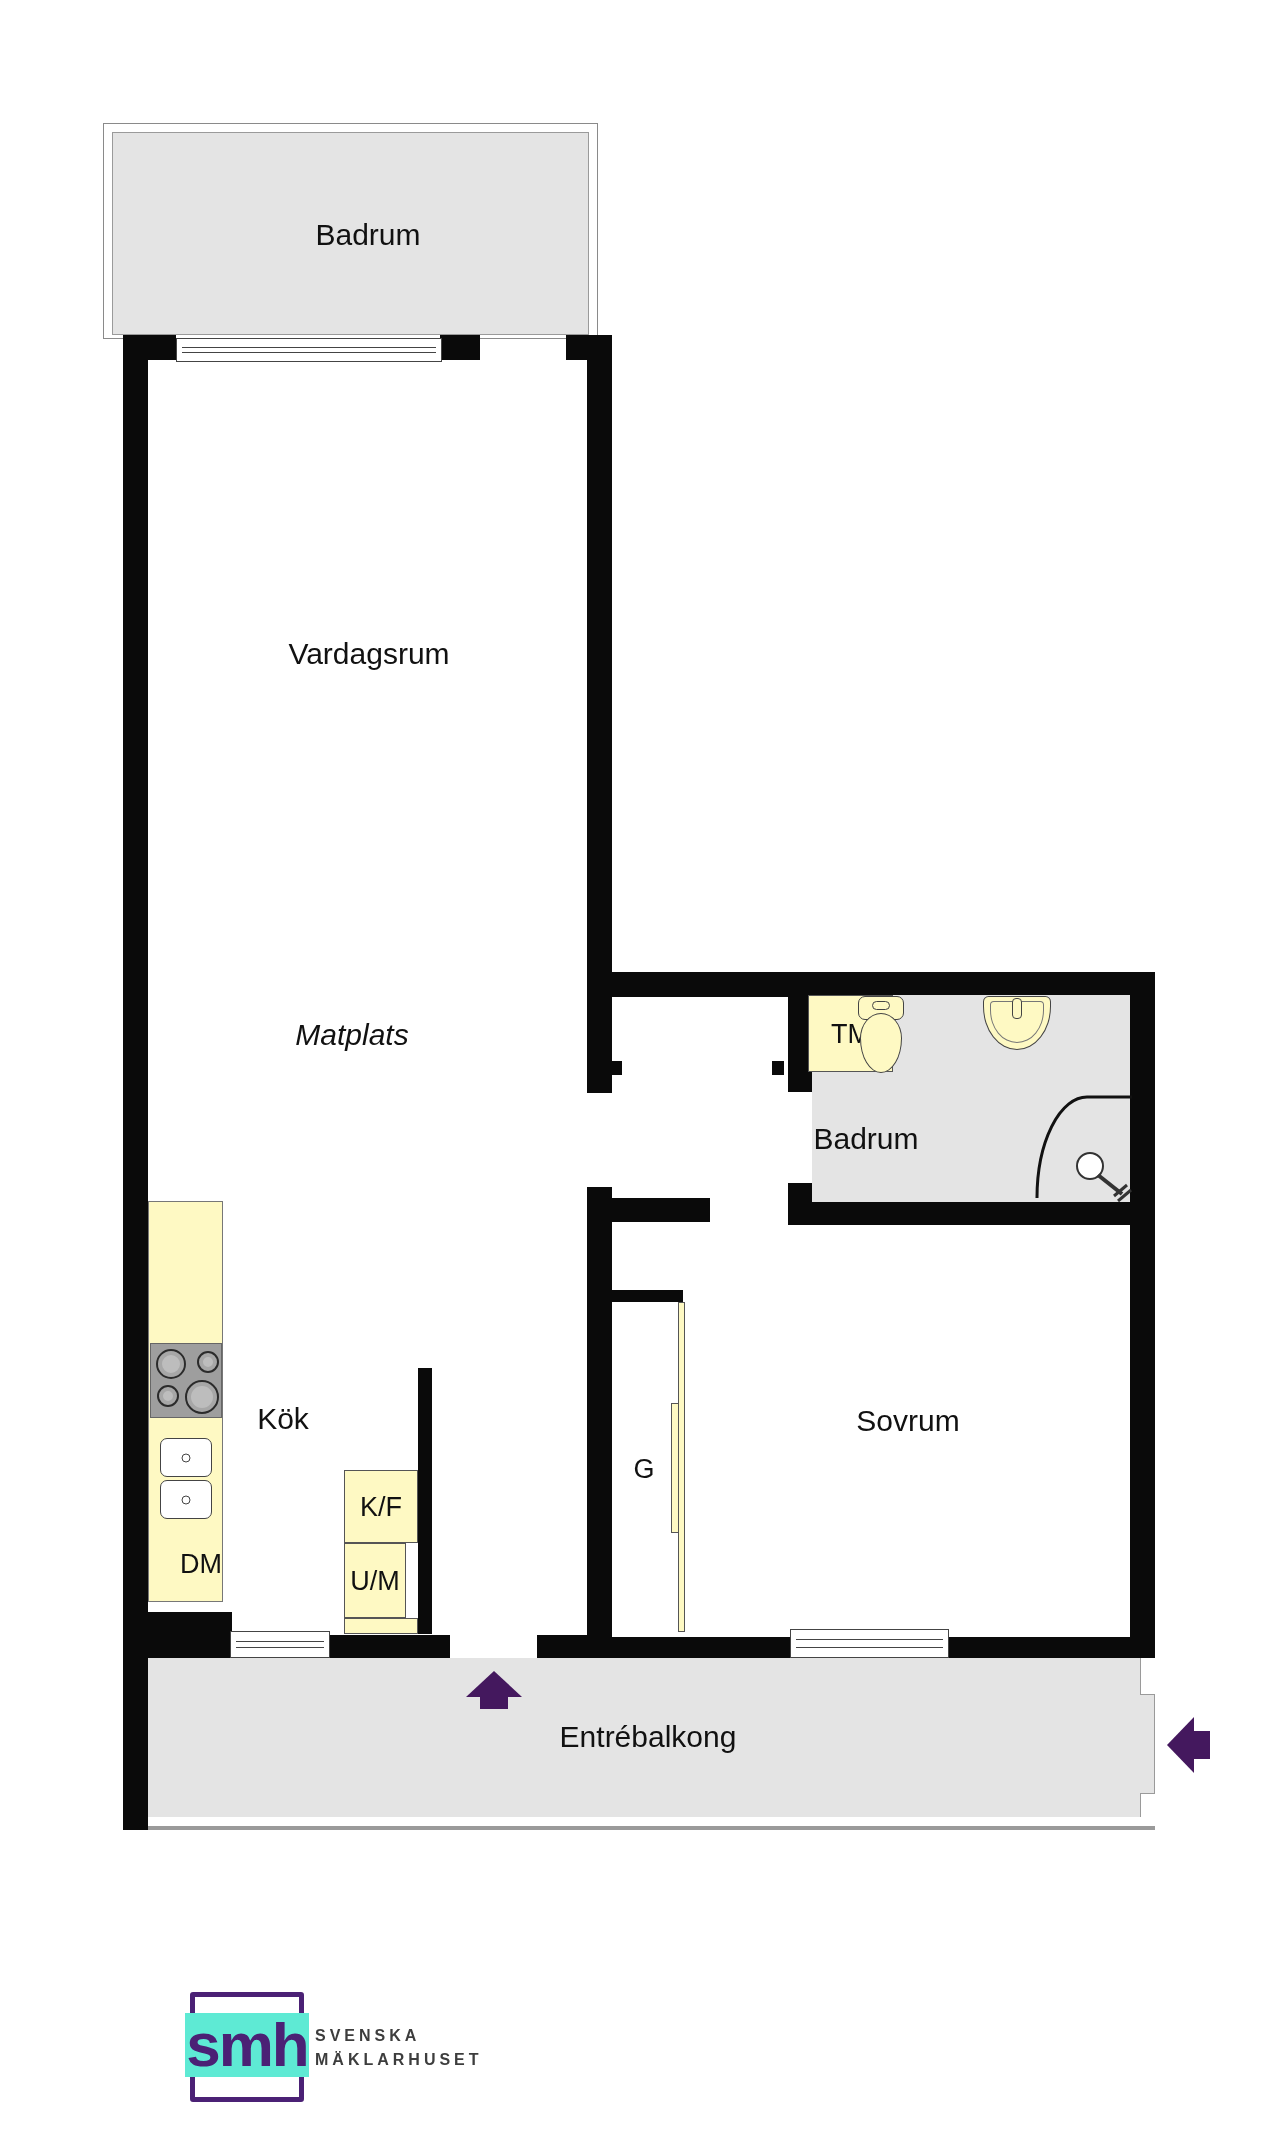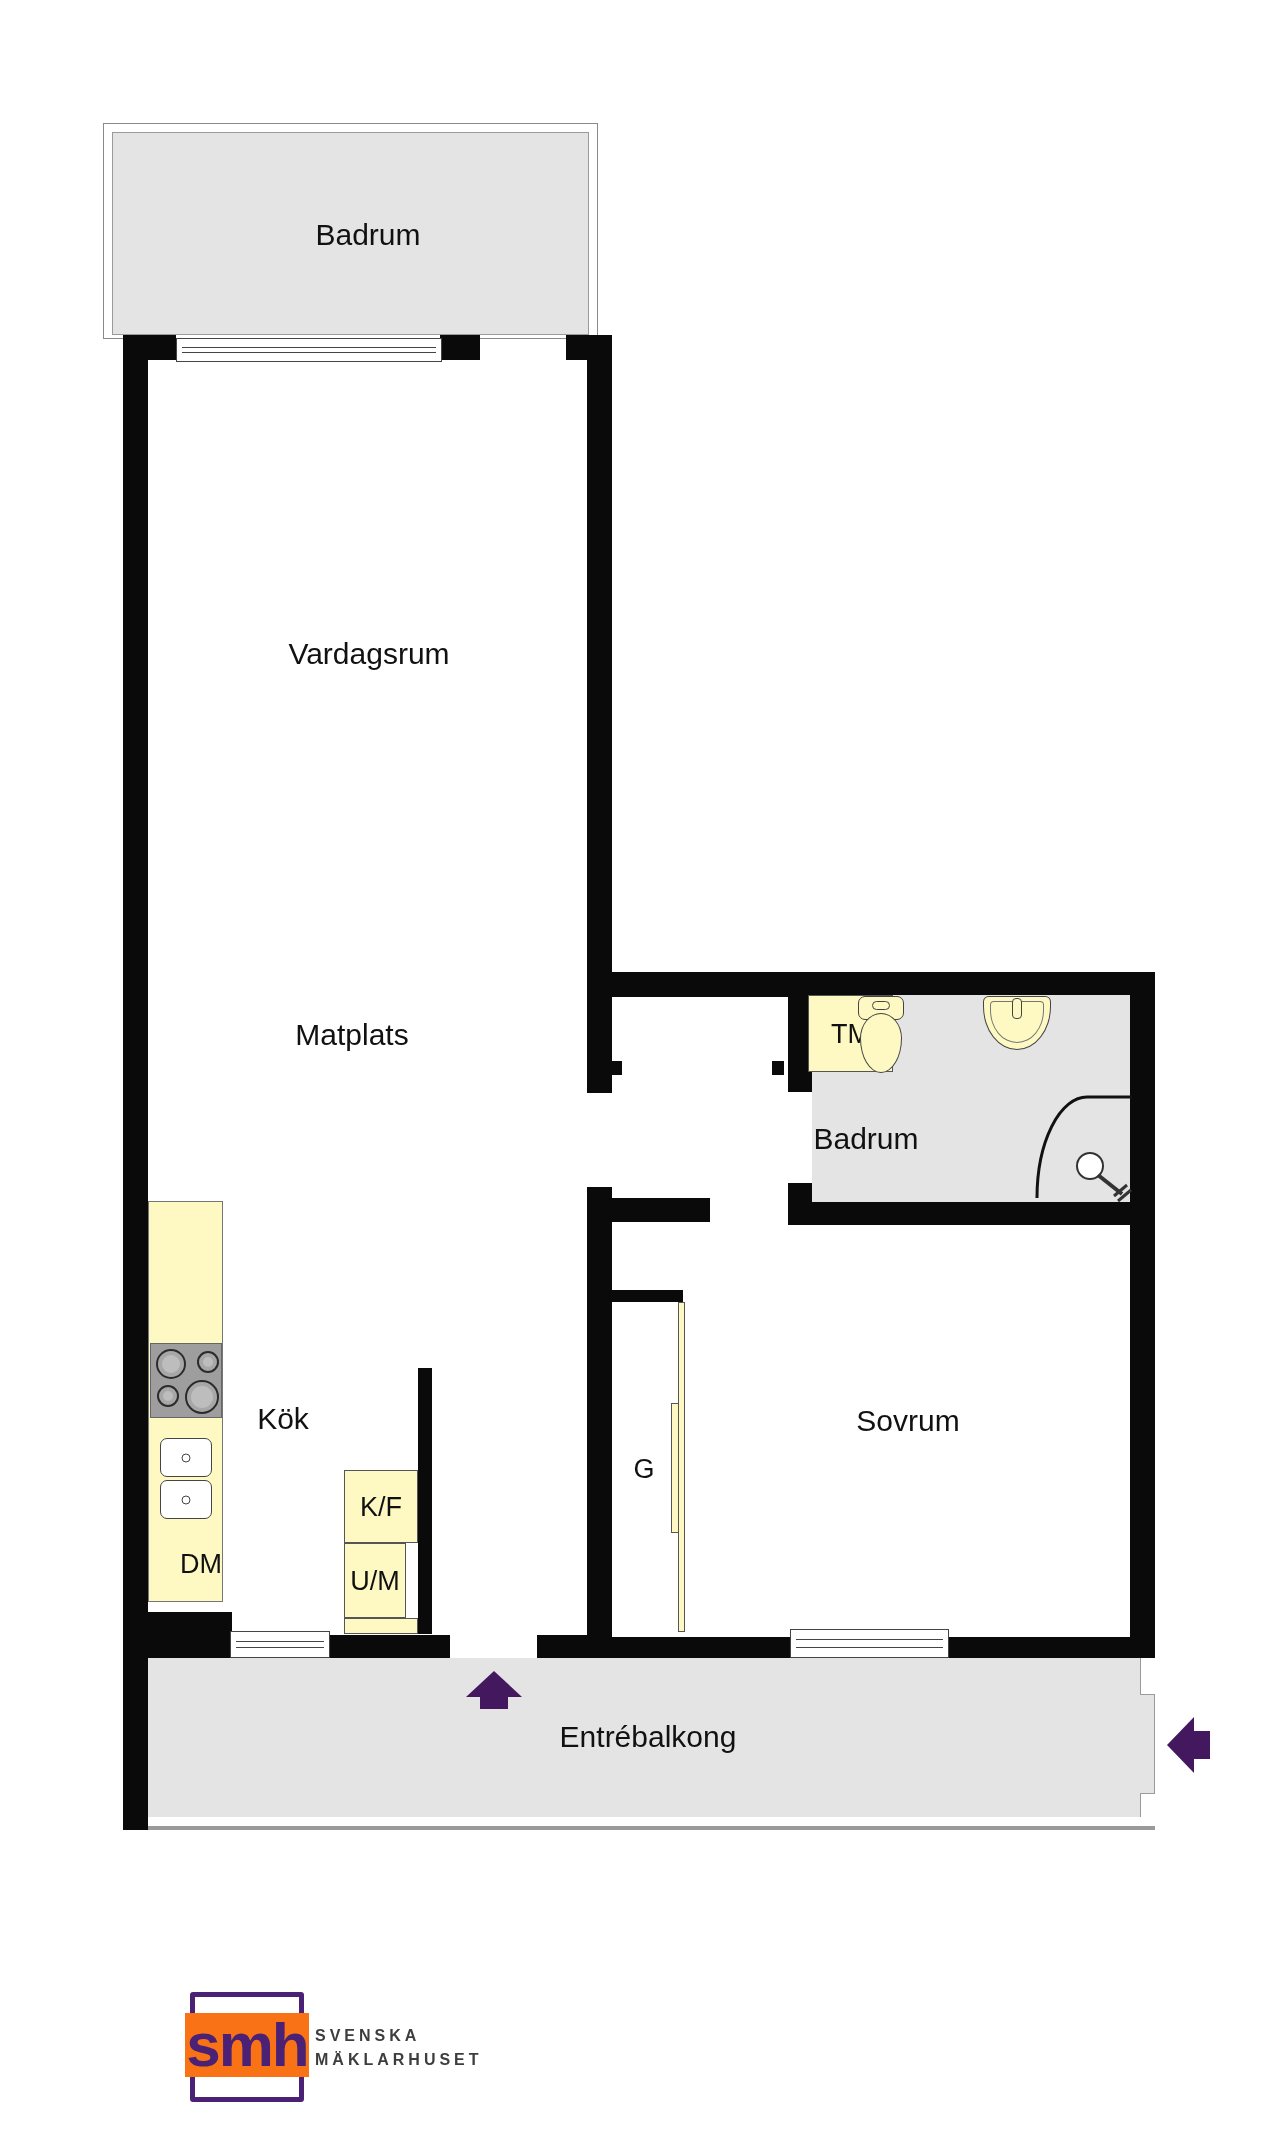--- a/index.html
+++ b/index.html
@@ -50,21 +50,21 @@
   .disclaimer{
     position:absolute;left:0;width:100%;top:1912px;text-align:center;
     font-size:29px;color:var(--text-black);
   }
   .logo-square{
     position:absolute;left:190px;top:1992px;width:104px;height:100px;
     border:5px solid var(--accent-purple);border-radius:3px;box-sizing:content-box;
   }
   .logo-mono{
     position:absolute;left:-10px;right:-10px;top:16px;height:64px;
-    background:#f97316;color:var(--accent-purple);
+    background:#5eead4;color:var(--accent-purple);
     font-size:62px;font-weight:bold;line-height:64px;text-align:center;letter-spacing:-2px;
   }
   .logo-word{
     position:absolute;left:315px;color:#3d3d3d;font-size:16px;font-weight:600;letter-spacing:4px;white-space:nowrap;margin-top:11px;
   }
 </style>
 </head>
 <body>
 
 <div id="plan">
@@ -149,21 +149,21 @@
   <div class="box" style="left:344px;top:1543px;width:62px;height:75px;">
     <div class="small-label" style="left:50%;top:50%;">U/M</div>
   </div>
   <div class="box" style="left:344px;top:1618px;width:74px;height:16px;"></div>
 
   <div class="box" style="left:678px;top:1302px;width:7px;height:330px;border-color:#555;"></div>
   <div class="box" style="left:671px;top:1403px;width:8px;height:130px;border-color:#555;"></div>
   <div class="small-label" style="left:644px;top:1469px;">G</div>
 
   <div class="room-label" style="left:369px;top:654px;">Vardagsrum</div>
-  <div class="room-label" style="left:352px;top:1035px;">Matplats</div>
+  <div class="room-label" style="left:352px;top:1035px;font-style:italic;">Matplats</div>
   <div class="room-label" style="left:908px;top:1421px;">Sovrum</div>
 
   <div class="floor" style="left:148px;top:1658px;width:1007px;height:159px;border-right:1px solid #9a9a9a;box-sizing:border-box;"></div>
   <div class="abs" style="left:1140px;top:1658px;width:15px;height:37px;background:#fff;border-left:1px solid #9a9a9a;border-bottom:1px solid #9a9a9a;box-sizing:border-box;"></div>
   <div class="abs" style="left:1140px;top:1793px;width:15px;height:24px;background:#fff;border-left:1px solid #9a9a9a;border-top:1px solid #9a9a9a;box-sizing:border-box;"></div>
   <div class="abs" style="left:148px;top:1826px;width:1007px;height:4px;background:#9a9a9a;"></div>
   <div class="room-label" style="left:648px;top:1737px;">Entrébalkong</div>
 
   <div class="arrow-up-head" style="left:466px;top:1671px;"></div>
   <div class="arrow-up-stem" style="left:480px;top:1696px;width:28px;height:13px;"></div>

